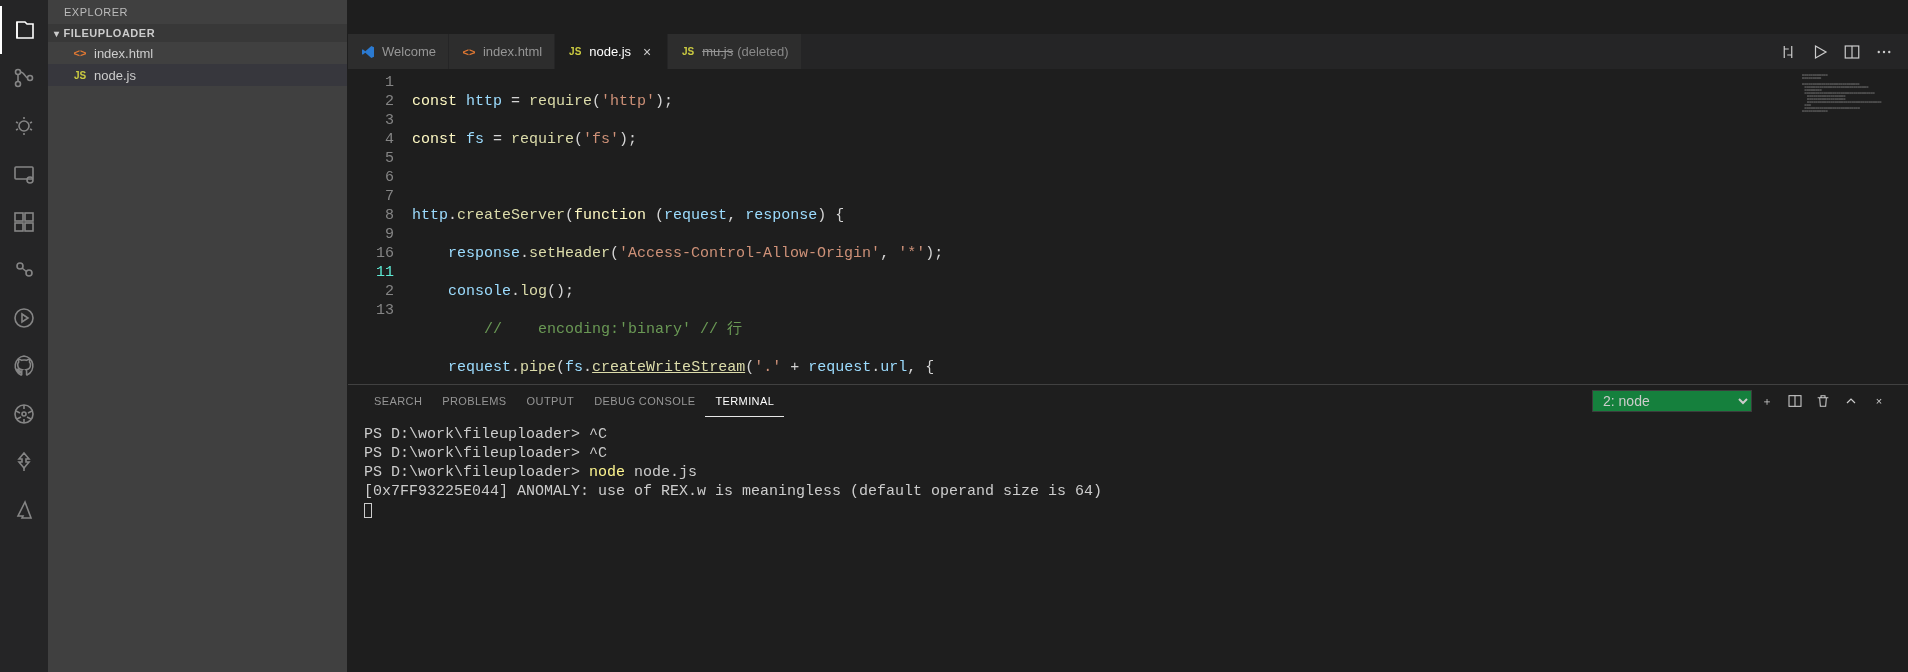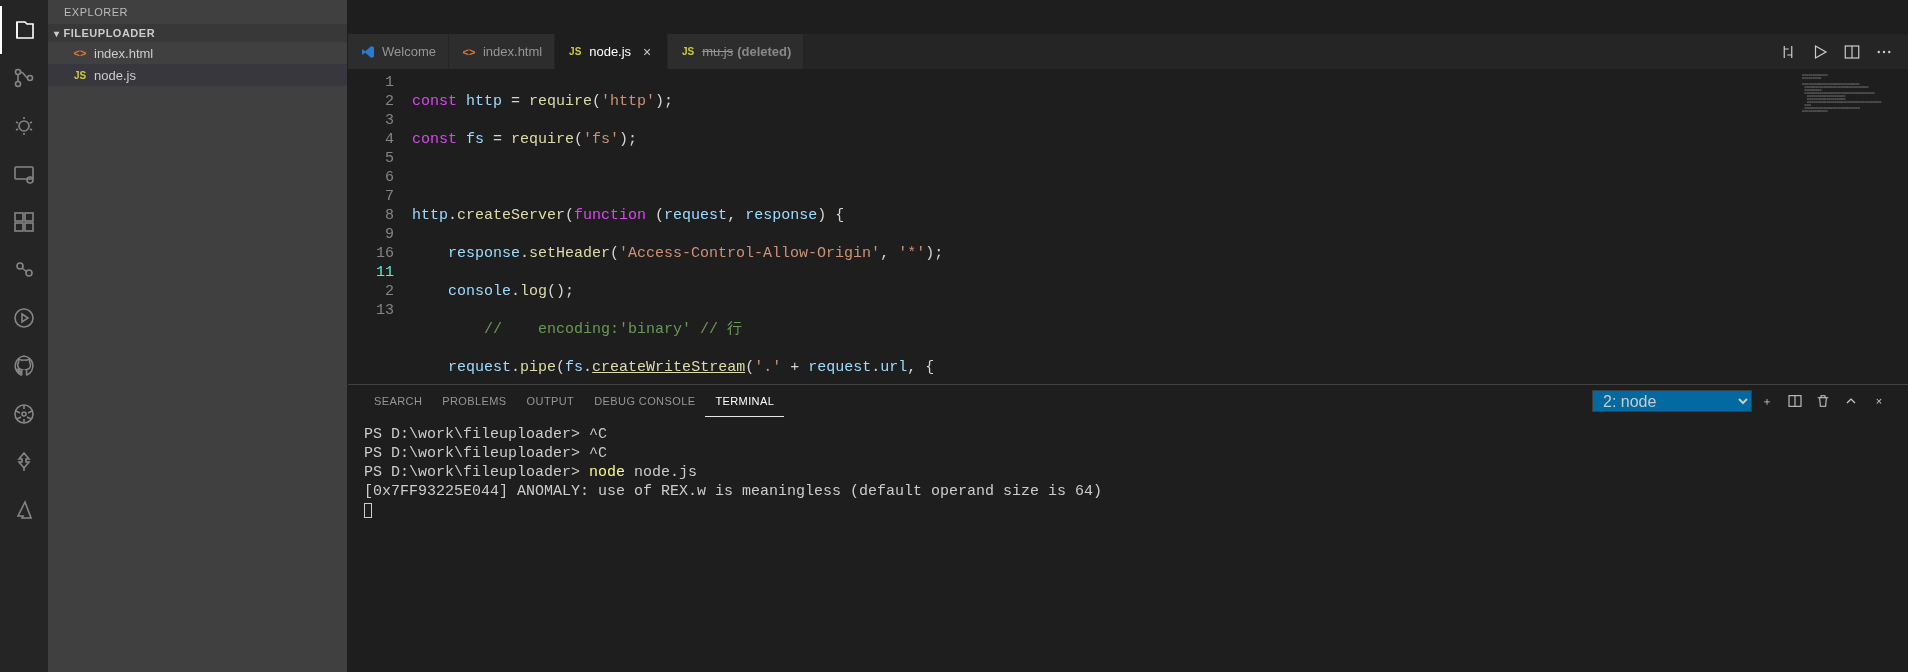--- a/index.html
+++ b/index.html
@@ -103,21 +103,21 @@
 .gutter{
   width:64px;
   text-align:right;
   color:#858585;
   padding-right:18px;
   user-select:none;
 }
 .gutter .ln{height:19px;}
 .code{flex:1;white-space:pre;color:#d4d4d4;}
 .code .row{height:19px;}
-.tk-kw{color:#d946ef;}
+.tk-kw{color:#fef9c3;}
 .tk-var{color:#9cdcfe;}
 .tk-fn{color:#dcdcaa;}
 .tk-str{color:#ce9178;}
 .tk-prop{color:#9cdcfe;}
 .tk-cmt{color:#6a9955;}
 .tk-fnlink{color:#dcdcaa;text-decoration:underline;}
 .minimap{
   width:110px;
   background:#1e1e1e;
   position:absolute;right:0;top:0;bottom:0;
@@ -132,21 +132,21 @@
   display:flex;flex-direction:column;
 }
 .panel-tabs{
   display:flex;align-items:center;height:32px;padding:0 16px;color:#969696;font-size:11px;
 }
 .panel-tab{padding:0 10px;height:32px;display:flex;align-items:center;cursor:pointer;text-transform:uppercase;letter-spacing:0.4px;}
 .panel-tab.active{color:#ffffff;border-bottom:1px solid #e7e7e7;}
 .panel-tabs-spacer{flex:1;}
 .panel-right{display:flex;align-items:center;gap:2px;}
 .panel-right select{
-  background:#0369a1;border:1px solid #3c3c3c;color:#cccccc;font-size:16px;height:22px;width:160px;padding:0 6px;
+  background:#15803d;border:1px solid #3c3c3c;color:#cccccc;font-size:14px;height:22px;width:160px;padding:0 6px;
 }
 .panel-right .pact{width:26px;height:26px;display:flex;align-items:center;justify-content:center;color:#cccccc;cursor:pointer;}
 .panel-body{
   flex:1;
   font-family:Consolas,"Courier New",monospace;
   font-size:15px;
   line-height:19px;
   color:#cccccc;
   white-space:pre;
   padding:8px 16px;
@@ -264,21 +264,21 @@
       <span class="tab-label">index.html</span>
     </div>
     <div class="tab active">
       <span class="tab-icon" style="color:#cbcb41;font-size:10px;font-weight:bold;">JS</span>
       <span class="tab-label">node.js</span>
       <span class="close">×</span>
     </div>
     <div class="tab">
       <span class="tab-icon" style="color:#cbcb41;font-size:10px;font-weight:bold;">JS</span>
       <span class="tab-label deleted">mu.js</span>
-      <span class="deleted-suffix" style="margin-left:4px;font-weight:bold;">(deleted)</span>
+      <span class="deleted-suffix" style="margin-left:4px;">(deleted)</span>
     </div>
     <div class="tabbar-spacer"></div>
     <div class="tabbar-actions">
       <div class="act">
           <svg viewBox="0 0 24 24" fill="none" stroke="currentColor" stroke-width="1.6">
             <path d="M7 4v16M17 4v16M7 8h6M17 16h-6"></path>
           </svg>
         </div>
       <div class="act">
           <svg viewBox="0 0 24 24" fill="none" stroke="currentColor" stroke-width="1.6">

